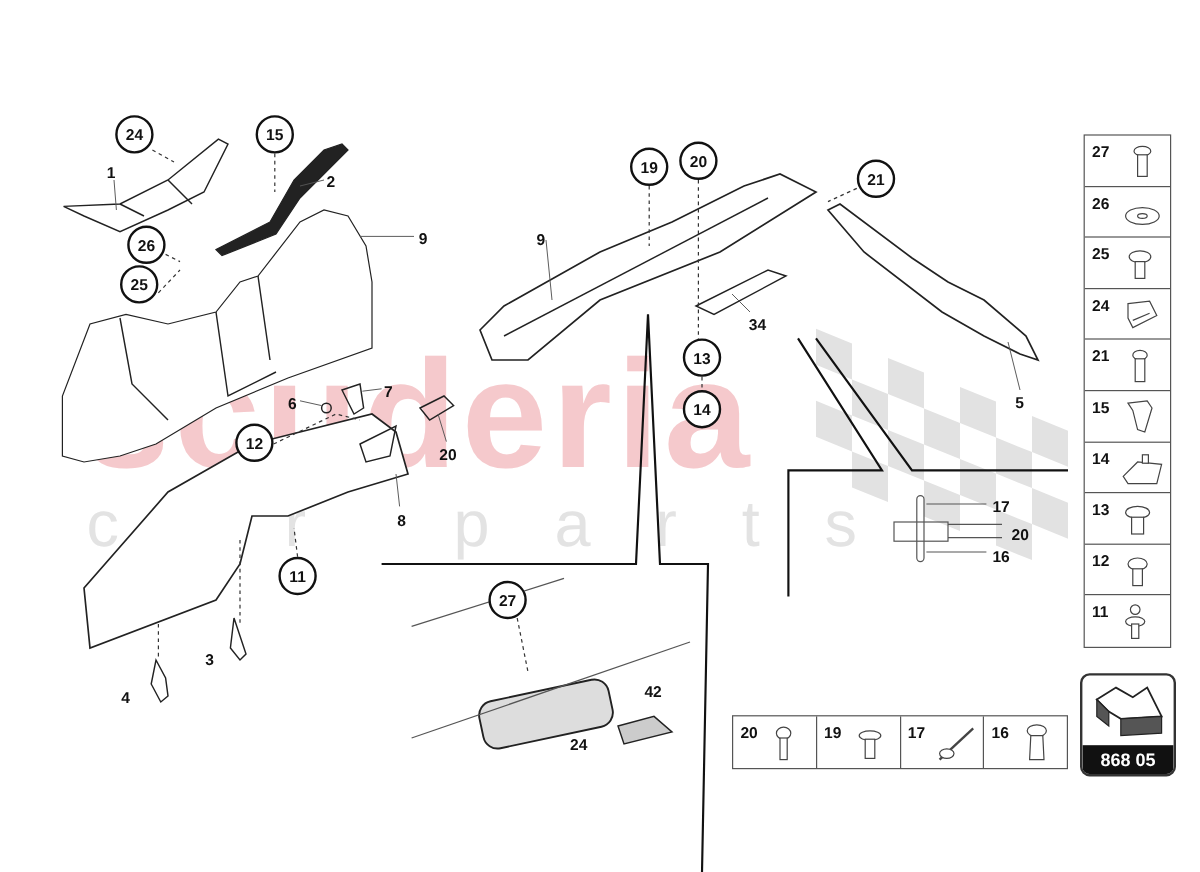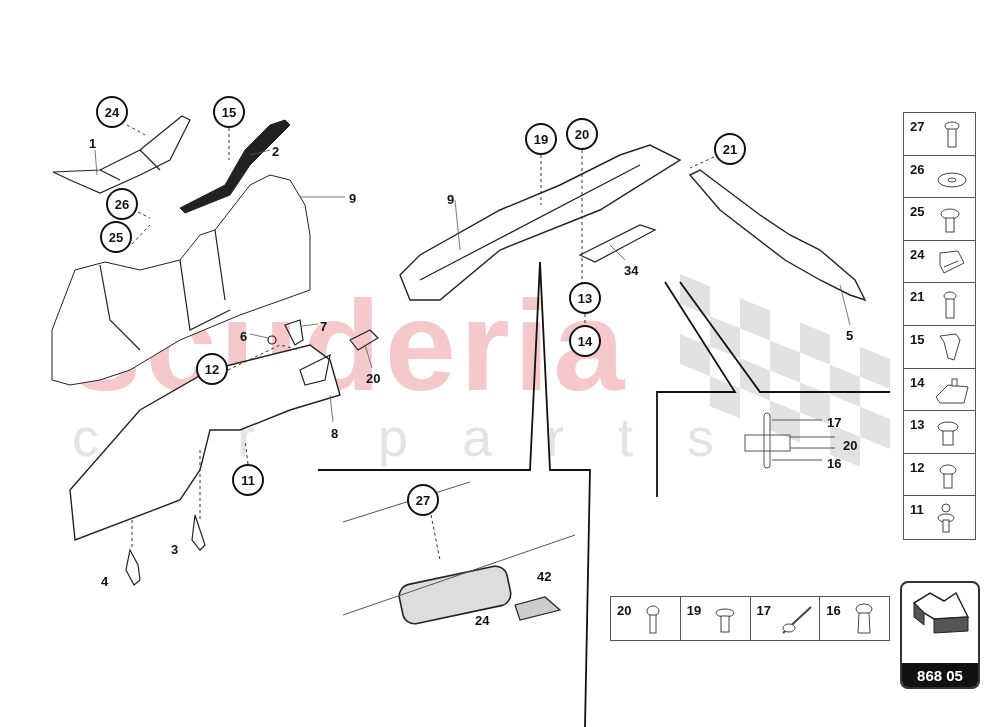--- a/index.html
+++ b/index.html
@@ -11,21 +11,21 @@
   .label { position:absolute; font-weight:bold; font-size:13px; color:#111; line-height:13px; }
   .legend-col { position:absolute; left:903px; top:112px; width:73px; border:1px solid #555; box-sizing:border-box; background:#fff; }
   .legend-cell { height:42.6px; border-bottom:1px solid #555; position:relative; box-sizing:border-box; }
   .legend-cell:last-child { border-bottom:none; }
   .legend-num { position:absolute; left:6px; top:6px; font-weight:bold; font-size:13px; color:#111; }
   .legend-icon { position:absolute; left:30px; top:6px; width:36px; height:32px; }
   .legend-row { position:absolute; left:610px; top:596px; width:280px; height:45px; border:1px solid #555; box-sizing:border-box; display:flex; background:#fff; }
   .legend-row .legend-cell { flex:1; height:100%; border-bottom:none; border-right:1px solid #555; }
   .legend-row .legend-cell:last-child { border-right:none; }
   .legend-row .legend-icon { left:30px; top:4px; width:36px; height:36px; }
-  .page-badge { position:absolute; left:900px; top:561px; width:80px; height:108px; border:2px solid #333; border-radius:8px; box-sizing:border-box; overflow:hidden; background:#fff;margin-top:20px; }
+  .page-badge { position:absolute; left:900px; top:561px; width:80px; height:86px; border:2px solid #333; border-radius:8px; box-sizing:border-box; overflow:hidden; background:#fff; }
   .page-badge .code { position:absolute; left:0; right:0; bottom:0; height:24px; background:#111; color:#fff; font-weight:bold; font-size:15px; display:flex; align-items:center; justify-content:center; }
   .page-badge svg { position:absolute; left:8px; top:6px; }
 </style>
 </head>
 <body>
 
 <div id="diagram">
 
   <div class="wm-main">scuderia</div>
   <div class="wm-sub">car parts</div>

